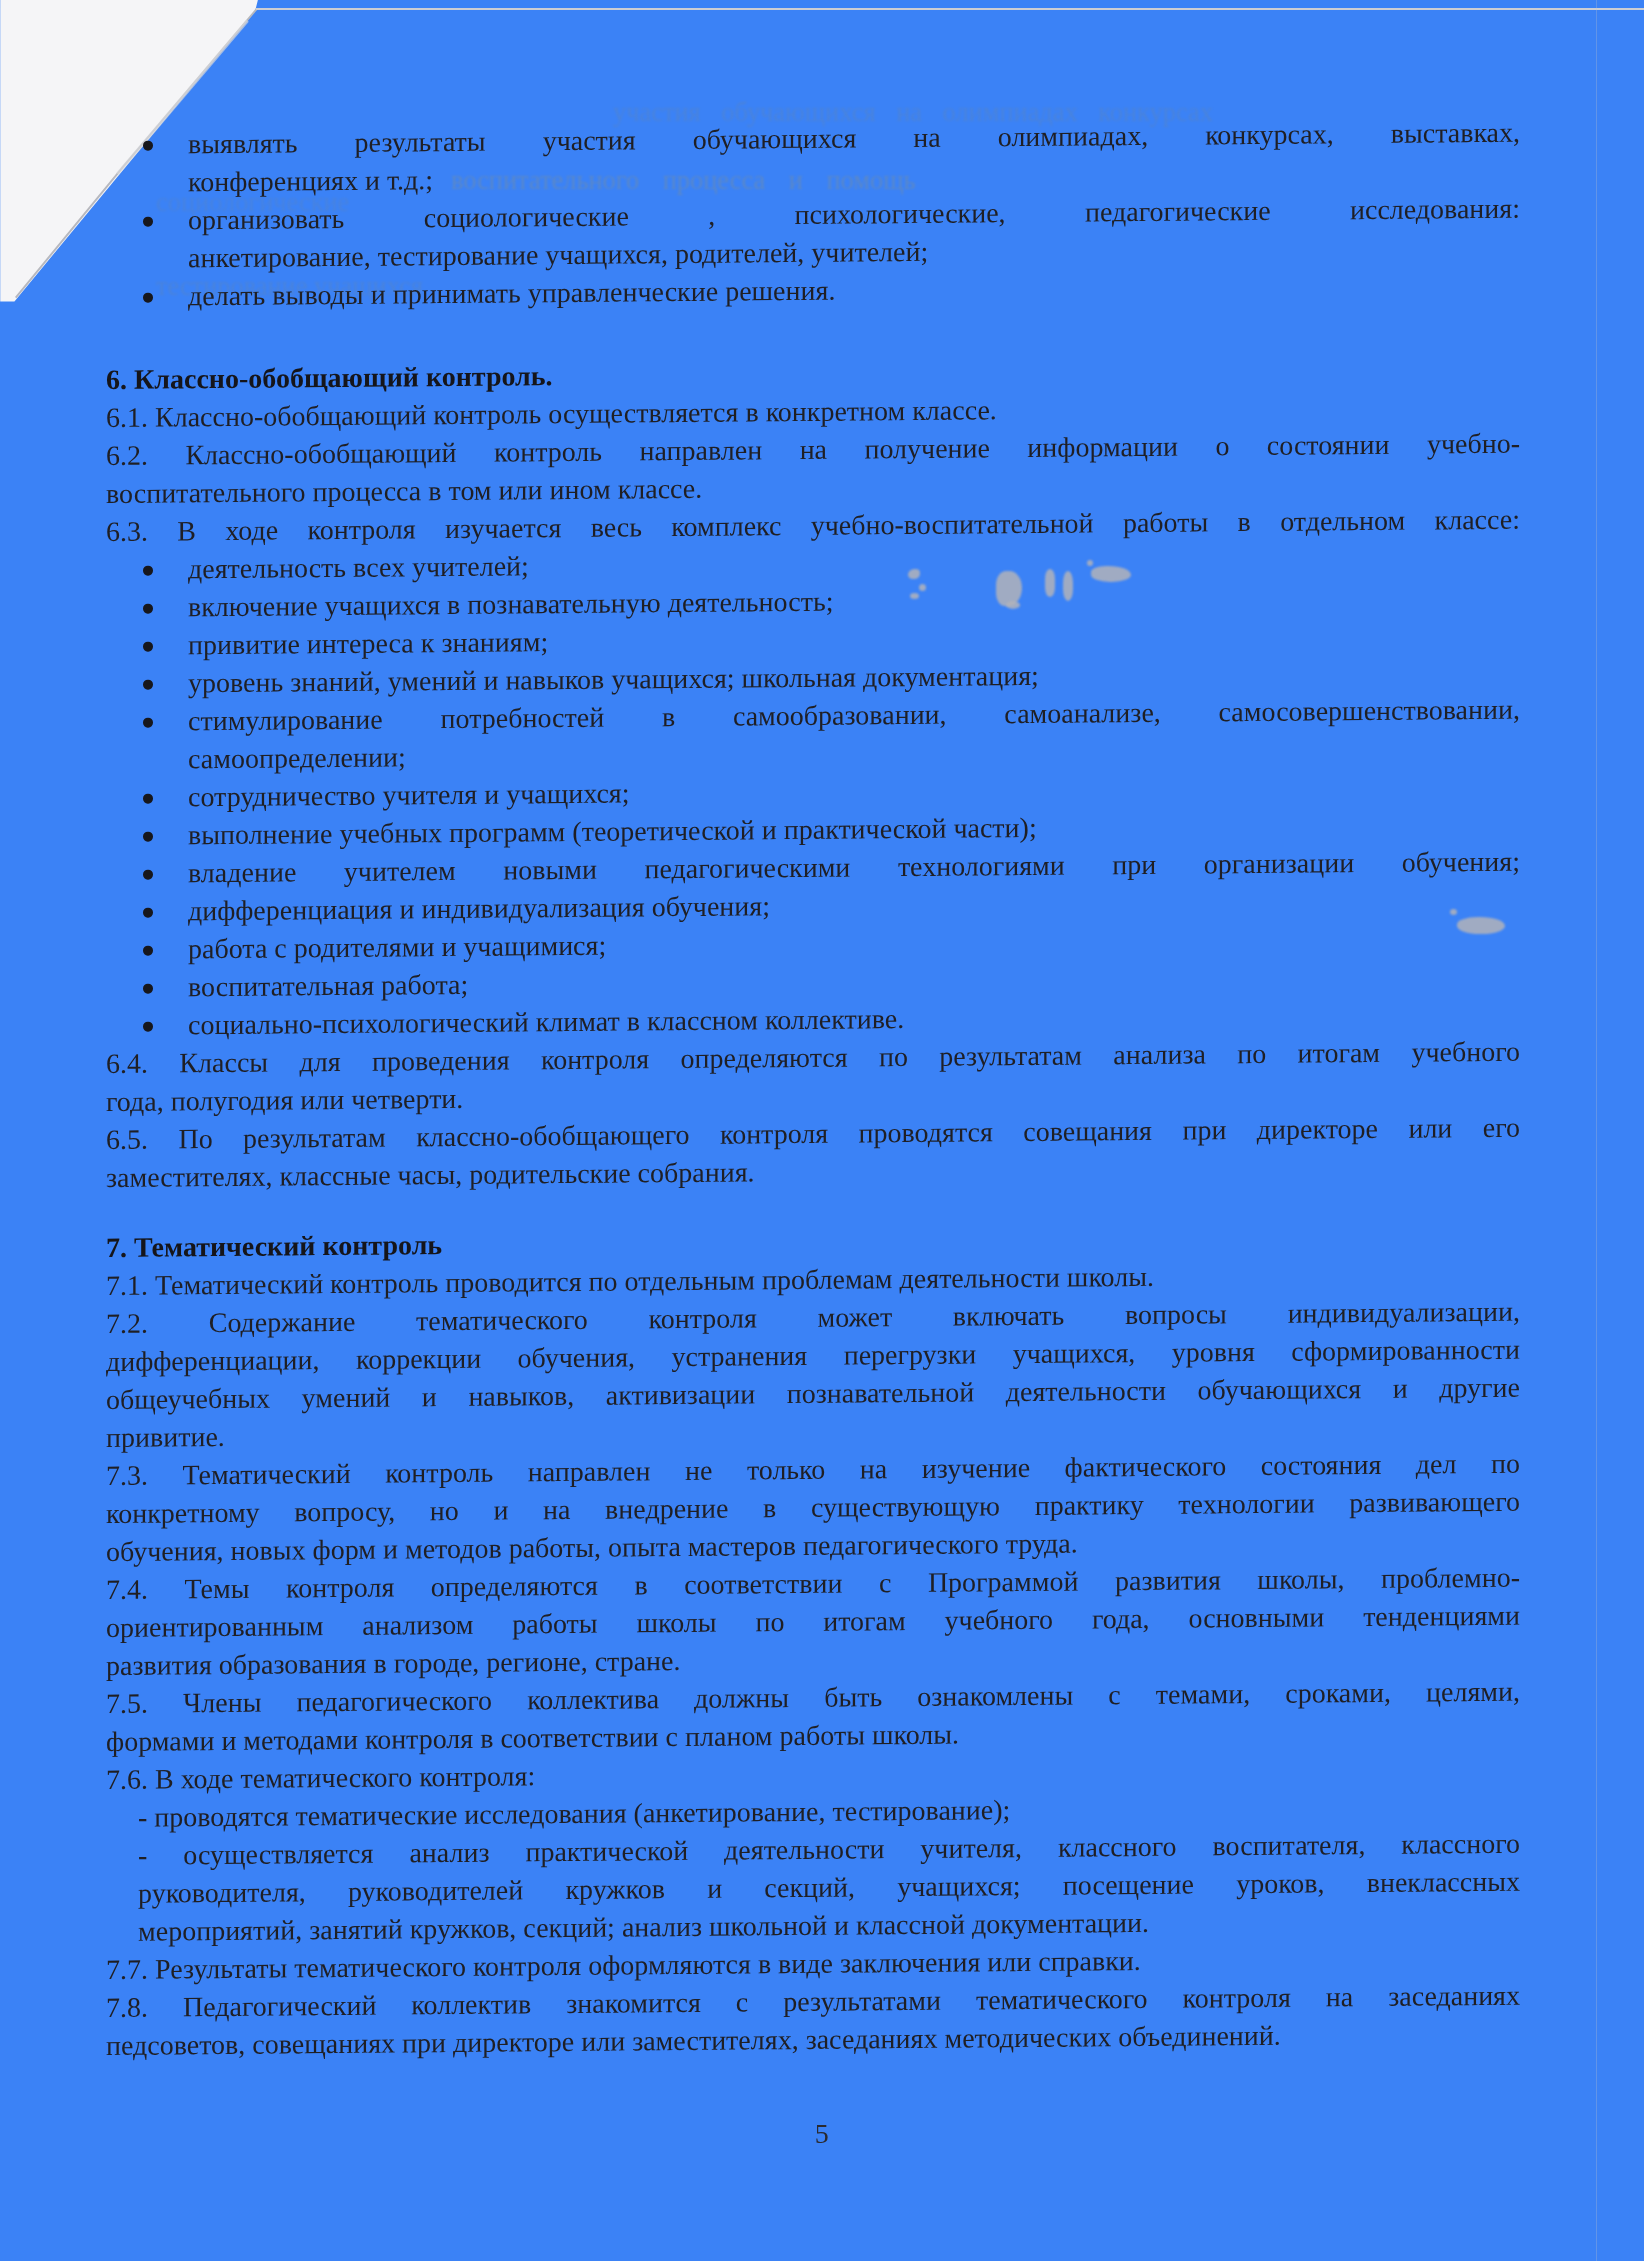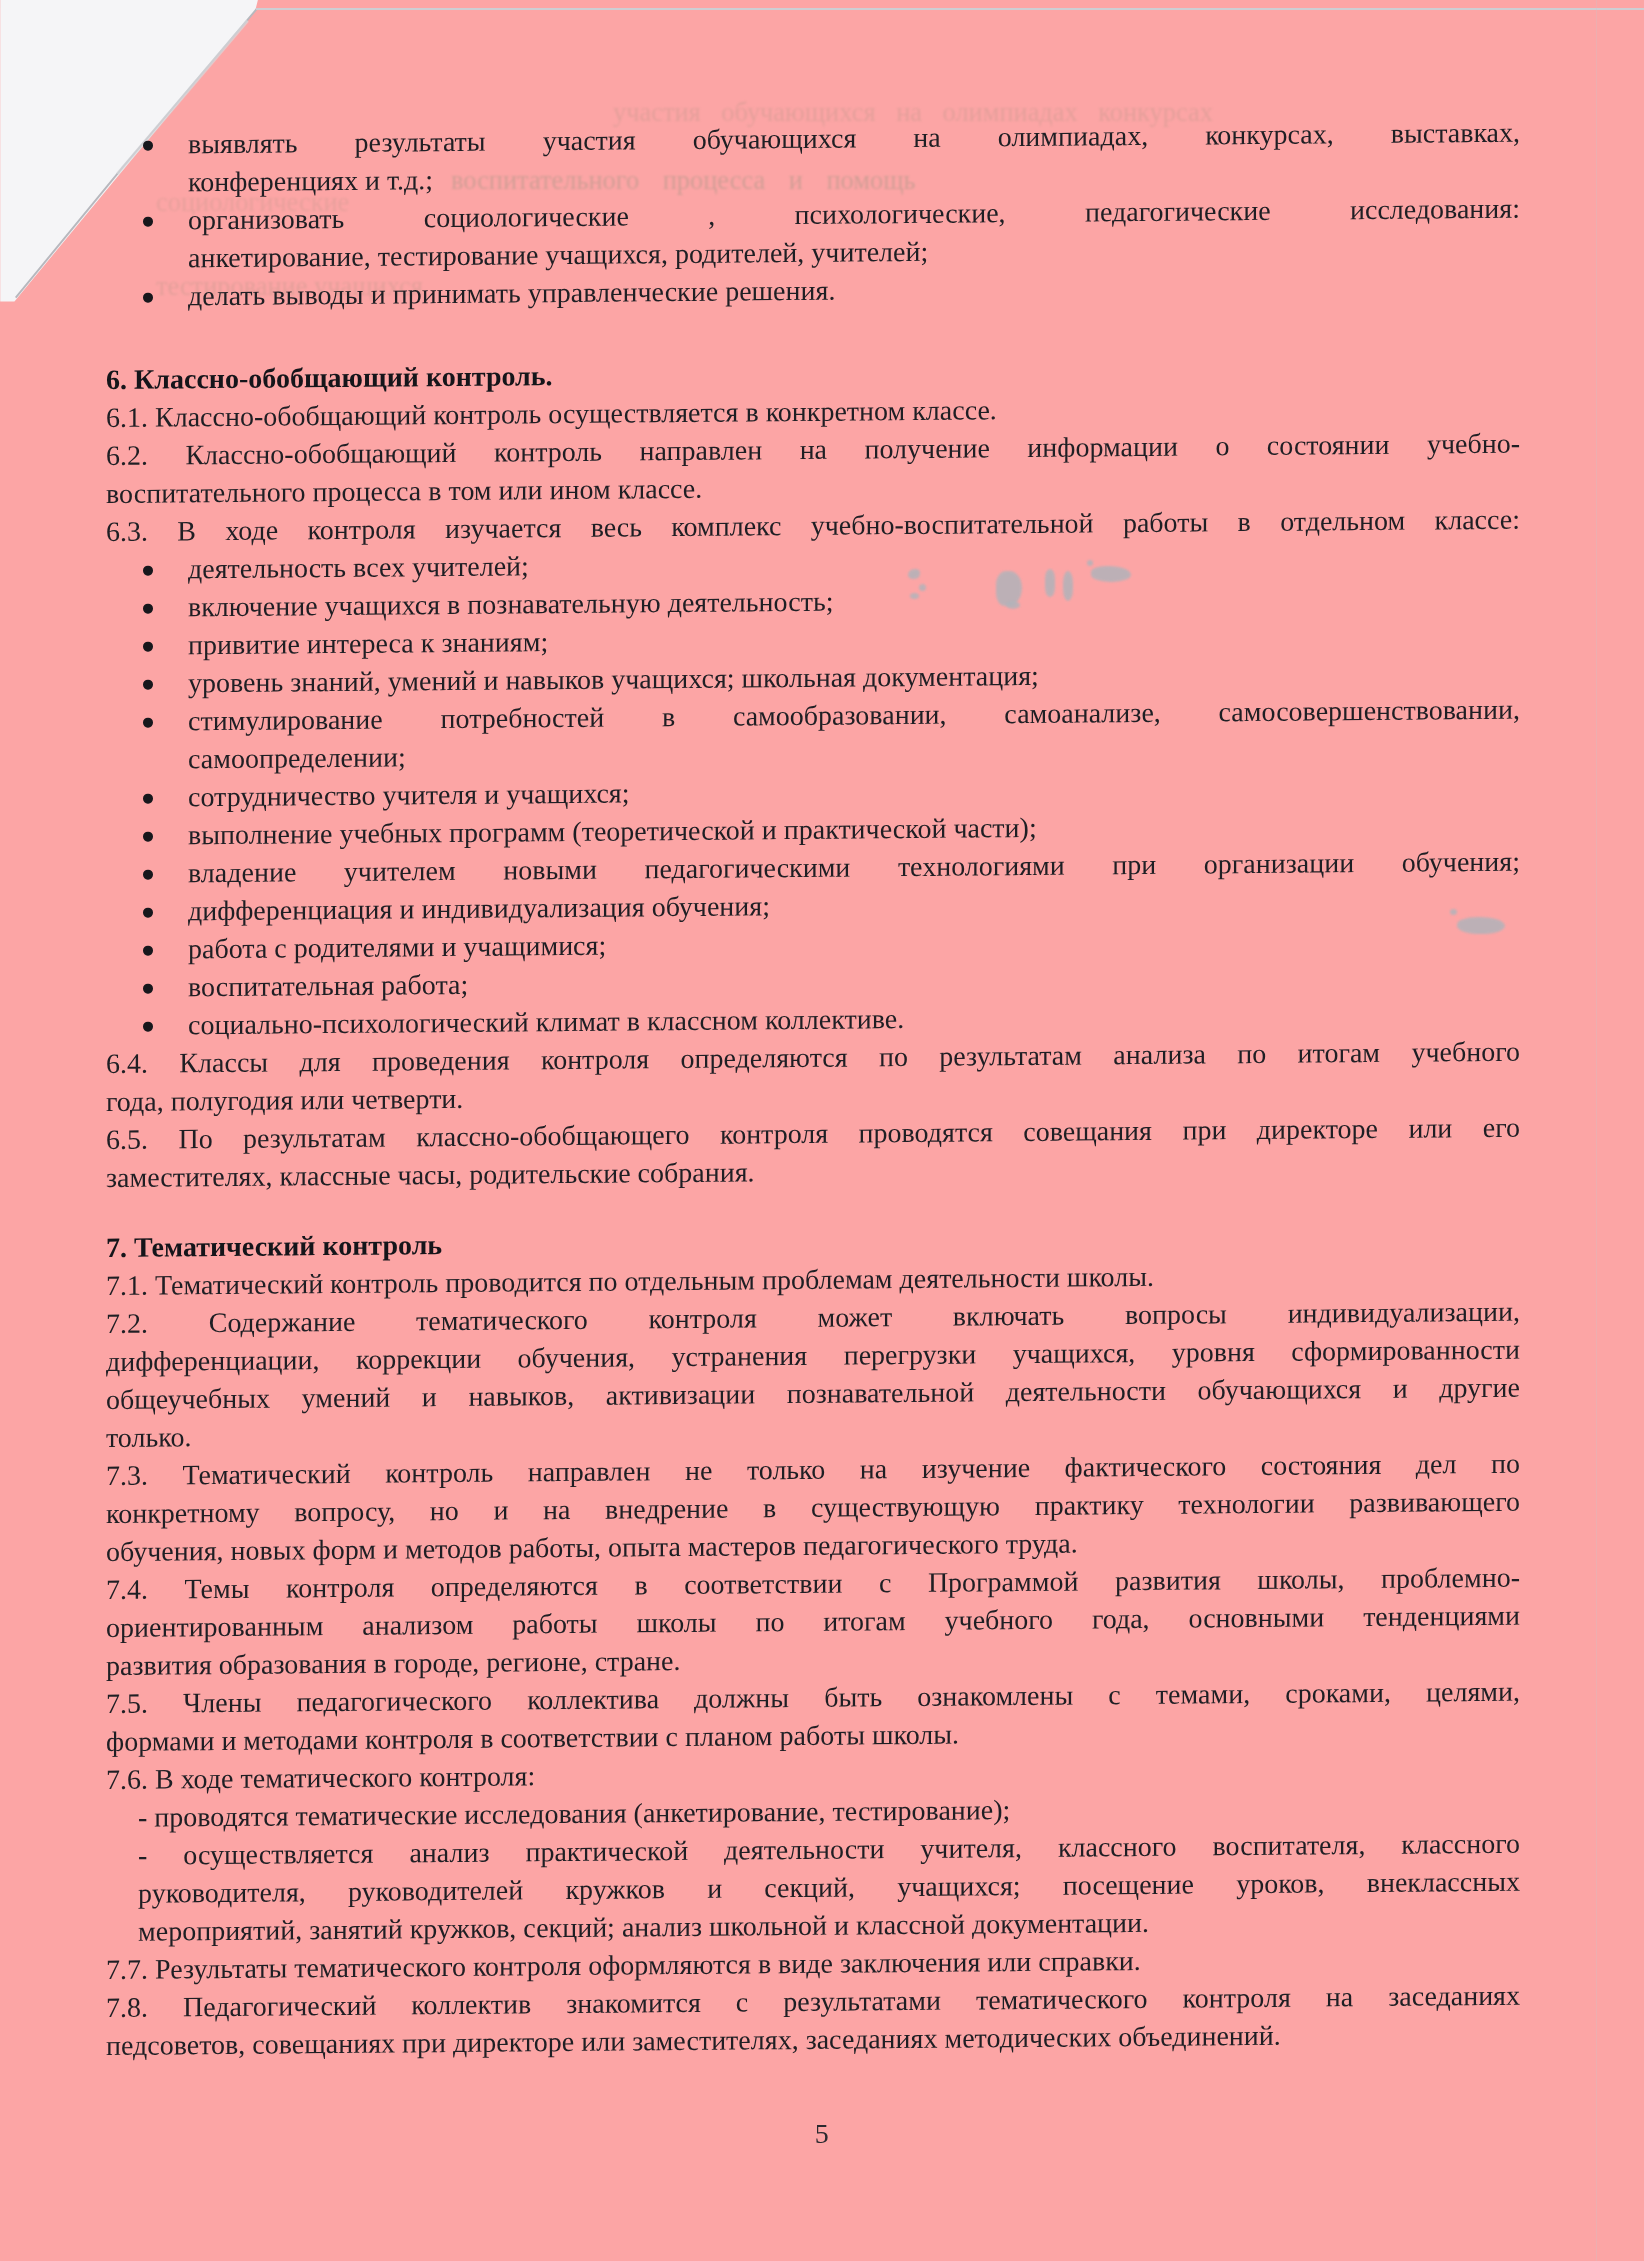--- a/index.html
+++ b/index.html
@@ -1,18 +1,18 @@
 <!DOCTYPE html>
 <html style="font-size:10.3px"><head>
 <meta charset="utf-8">
 <style>
   html,body{margin:0;padding:0;}
   body{width:1644px;height:2261px;position:relative;background:#fdfdfe;overflow:hidden;
        font-family:"Liberation Serif","DejaVu Serif",serif;}
-  .page{position:absolute;inset:0;background:#fca5a5;}
+  .page{position:absolute;inset:0;background:#3b82f6;}
 
   
   .doc{position:absolute;left:106px;top:126px;width:1414px;
        transform:skewY(-0.5deg);transform-origin:0 0;
        color:#1f1f24;font-size:28px;line-height:38px;}
   .line{min-height:38px;position:relative;}
   .j{text-align:justify;text-align-last:justify;}
   .heading{font-weight:700;color:#15151a;}
   .gap-l{margin-top:45px;}
   .gap-m{margin-top:32px;}
@@ -107,21 +107,21 @@
       <div class="line bullet"><span class="dot"></span><span>социально-психологический климат в классном коллективе.</span></div>
       <div class="line body j"><span>6.4. Классы для проведения контроля определяются по результатам  анализа по итогам учебного</span></div>
       <div class="line body"><span>года, полугодия или четверти.</span></div>
       <div class="line body j"><span>6.5. По результатам классно-обобщающего контроля проводятся совещания при директоре или его</span></div>
       <div class="line body"><span>заместителях, классные часы, родительские собрания.</span></div>
       <div class="line heading gap-m"><span>7. Тематический контроль</span></div>
       <div class="line body"><span>7.1. Тематический контроль проводится по отдельным проблемам деятельности школы.</span></div>
       <div class="line body j"><span>7.2. Содержание тематического контроля может включать вопросы индивидуализации,</span></div>
       <div class="line body j"><span>дифференциации, коррекции обучения, устранения перегрузки учащихся, уровня сформированности</span></div>
       <div class="line body j"><span>общеучебных умений и навыков, активизации познавательной деятельности обучающихся и другие</span></div>
-      <div class="line body"><span>только.</span></div>
+      <div class="line body"><span>привитие.</span></div>
       <div class="line body j"><span>7.3. Тематический контроль направлен не только на изучение фактического состояния дел по</span></div>
       <div class="line body j"><span>конкретному вопросу, но и на внедрение в существующую практику технологии развивающего</span></div>
       <div class="line body"><span>обучения, новых форм и методов работы, опыта мастеров педагогического труда.</span></div>
       <div class="line body j"><span>7.4. Темы контроля определяются в соответствии с Программой развития школы, проблемно-</span></div>
       <div class="line body j"><span>ориентированным анализом работы школы по итогам учебного года, основными тенденциями</span></div>
       <div class="line body"><span>развития образования в городе, регионе, стране.</span></div>
       <div class="line body j"><span>7.5. Члены педагогического коллектива должны быть ознакомлены с темами, сроками, целями,</span></div>
       <div class="line body"><span>формами и методами контроля в соответствии с планом работы школы.</span></div>
       <div class="line body"><span>7.6. В ходе тематического контроля:</span></div>
       <div class="line dash"><span>- проводятся тематические исследования (анкетирование, тестирование);</span></div>

